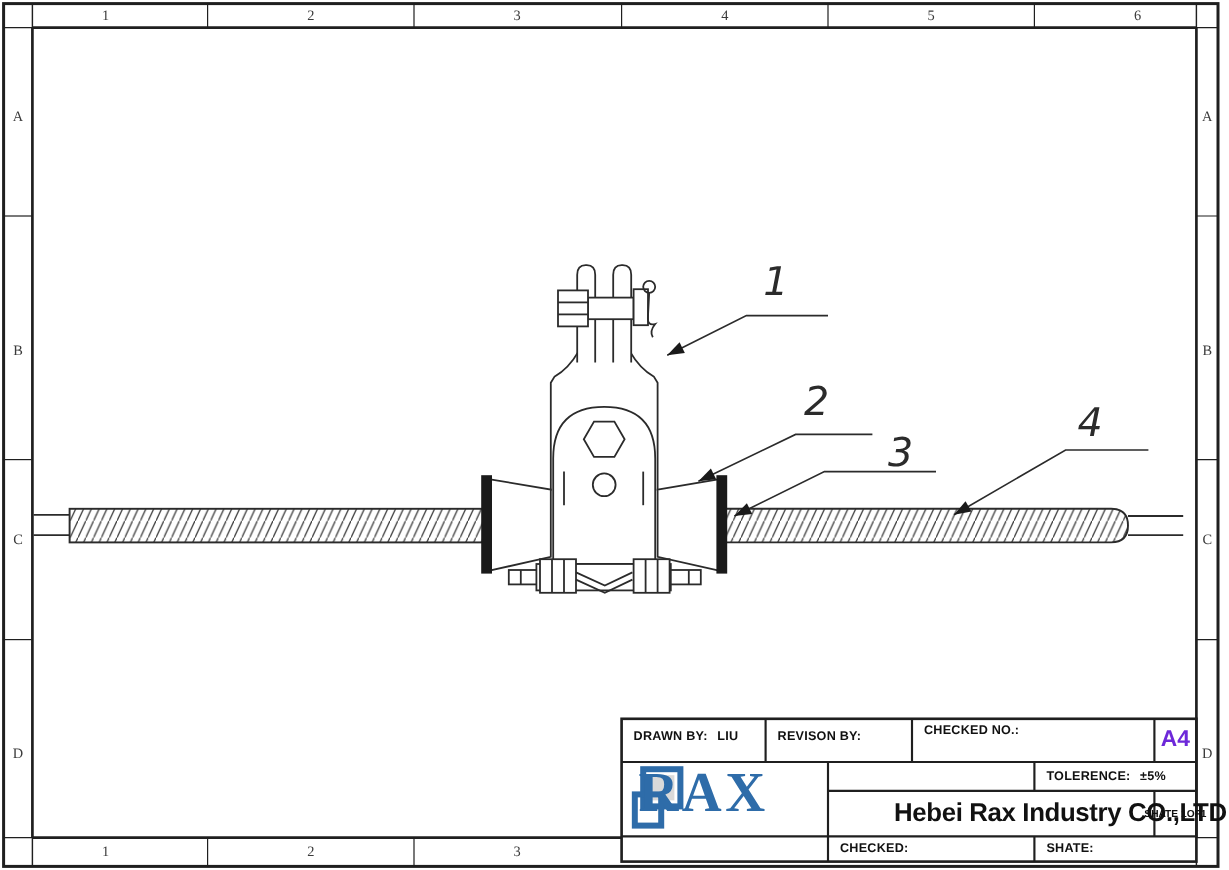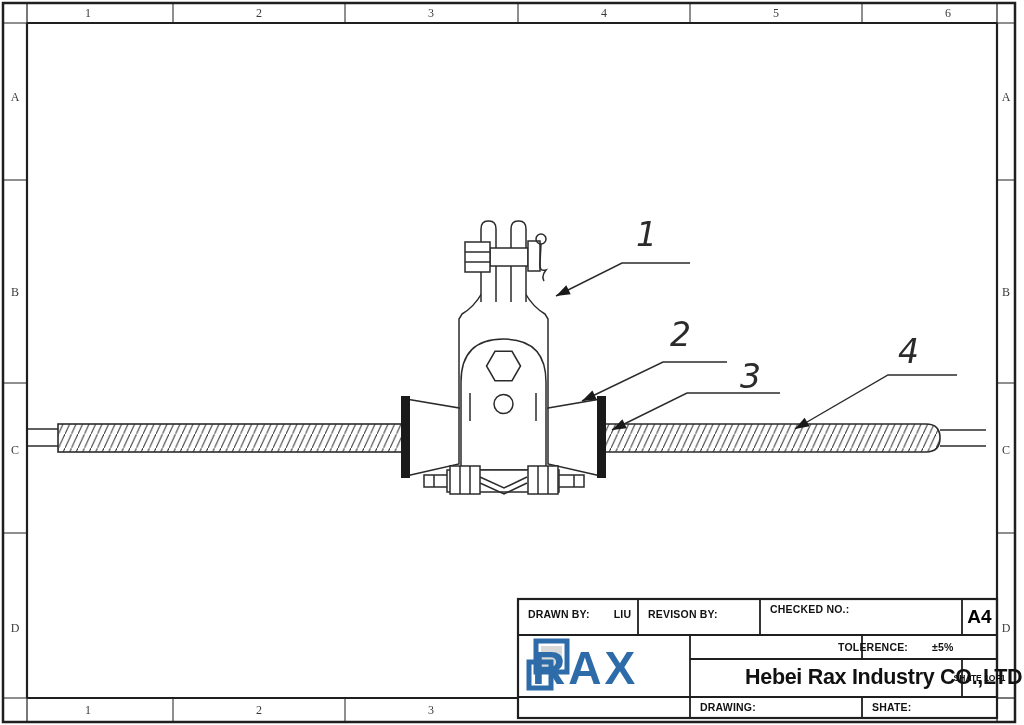--- a/index.html
+++ b/index.html
@@ -6,30 +6,30 @@
   #canvas{position:relative;width:1024px;height:725px;background:#fff;overflow:hidden;
           font-family:"Liberation Sans",sans-serif;color:#1a1a1a;}
   svg{position:absolute;left:0;top:0;}
   
   .zone{position:absolute;transform:translate(-50%,-50%);font-family:"Liberation Serif",serif;
         font-size:12px;color:#3a3a3a;}
   
   .callout{position:absolute;font-family:"DejaVu Sans",sans-serif;font-style:italic;
            font-weight:400;font-size:33px;color:#2b2b2b;line-height:1;}
   
-  .tb-small{position:absolute;display:flex;align-items:center;gap:24px;
+  .tb-small{position:absolute;display:flex;align-items:center;gap:8px;
             font-size:10.5px;font-weight:bold;letter-spacing:.2px;color:#111;}
-  .tb-a4{position:absolute;font-size:19px;font-weight:600;color:#000000;
+  .tb-a4{position:absolute;font-size:19px;font-weight:600;color:#6d28d9;
          transform:translate(-50%,-50%);}
   .tb-company{position:absolute;font-size:21.5px;font-weight:bold;letter-spacing:-.3px;
               color:#111;white-space:nowrap;margin-left:44px;}
   .tb-sheet{position:absolute;font-size:8.5px;font-weight:bold;color:#111;
             transform:translate(-50%,-50%);white-space:nowrap;}
   .logo-wrap{position:absolute;left:526px;top:638px;width:162px;height:58px;
-             display:flex;align-items:center;}
+             display:flex;align-items:flex-start;font-family:Liberation Serif, serif;}
   .logo-text{font-size:47px;font-weight:bold;letter-spacing:3px;color:#2e6ca9;
              line-height:1;transform:scaleX(.98);transform-origin:left center;
              margin-left:6px;}
 </style>
 </head>
 <body>
 
 <div id="canvas">
 
   <svg width="1024" height="725" viewBox="0 0 1024 725">
@@ -190,37 +190,37 @@
     <span>LIU</span>
   </div>
   <div class="tb-small" style="left:648px;top:608px">
     <span>REVISON BY:</span>
   </div>
   <div class="tb-small" style="left:770px;top:603px">
     <span>CHECKED NO.:</span>
   </div>
   <div class="tb-a4" style="left:979.5px;top:617px">A4</div>
 
-  <div class="tb-small" style="left:838px;top:641px">
+  <div class="tb-small" style="left:872px;top:641px">
     <span>TOLERENCE:</span>
     <span>±5%</span>
   </div>
 
   <div class="logo-wrap">
     <svg width="48" height="54" viewBox="0 0 48 54">
       <rect x="15" y="8" width="21" height="21" fill="#d9d9d9"></rect>
       <rect x="10" y="3" width="31" height="31" fill="none" stroke="#2e6ca9" stroke-width="5"></rect>
       <rect x="3" y="24" width="22" height="26" fill="none" stroke="#2e6ca9" stroke-width="5"></rect>
     </svg>
     <div class="logo-text">RAX</div>
   </div>
 
   <div class="tb-company" style="left:701px;top:665px">Hebei Rax Industry CO.,LTD</div>
   <div class="tb-sheet" style="left:979.5px;top:678px">SHATE 1OF1</div>
 
   <div class="tb-small" style="left:700px;top:701px">
-    <span>DRAWING:</span>
+    <span>CHECKED:</span>
   </div>
   <div class="tb-small" style="left:872px;top:701px">
     <span>SHATE:</span>
   </div>
 
 </div>
 
 </body></html>

